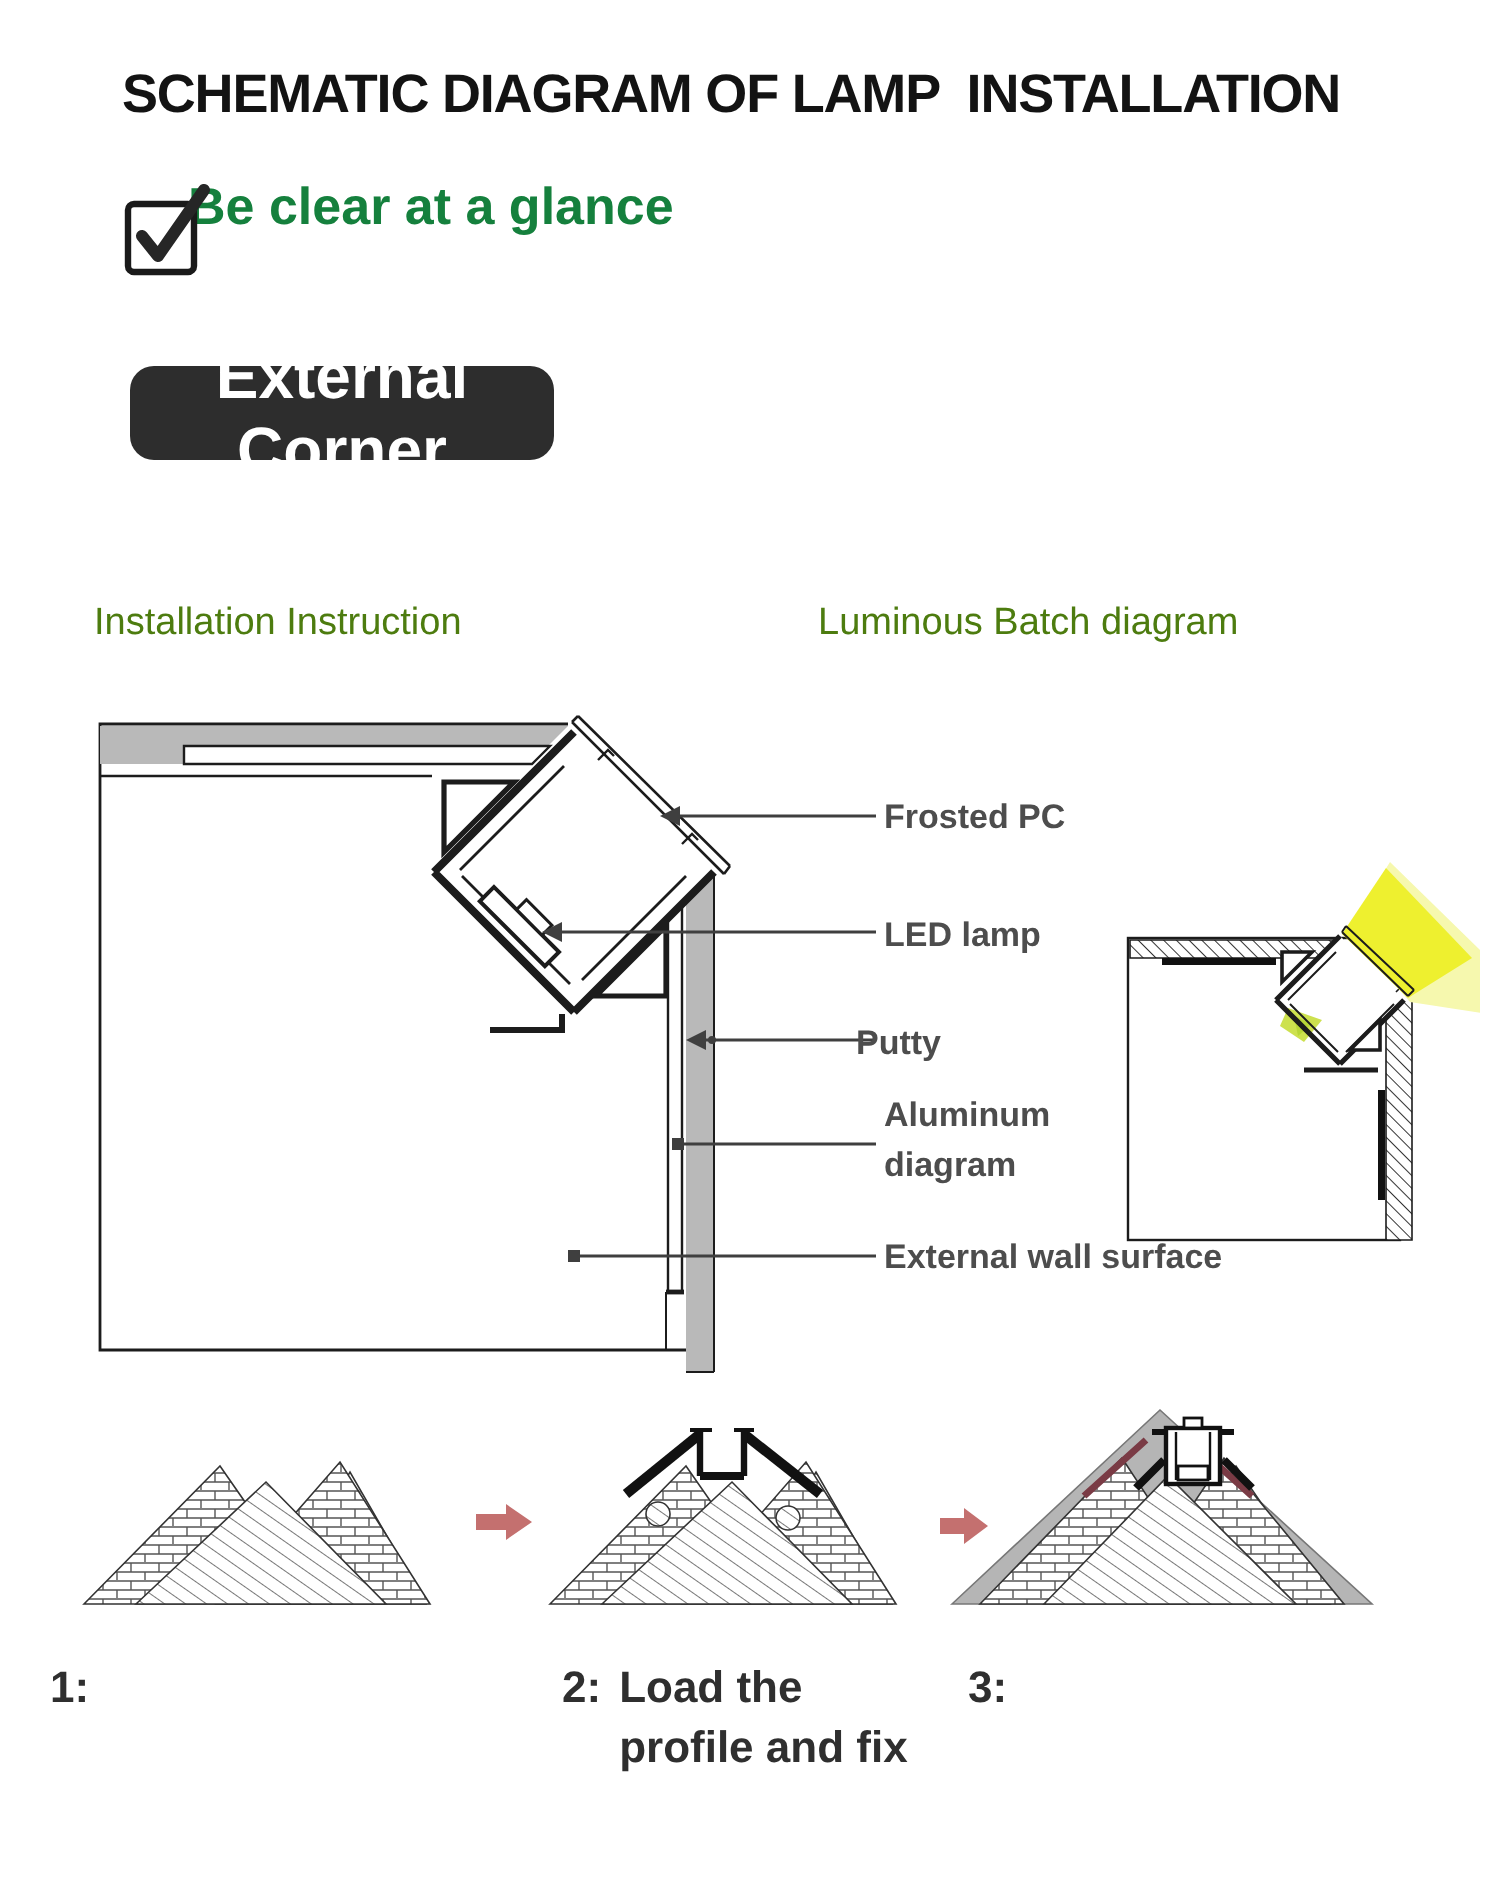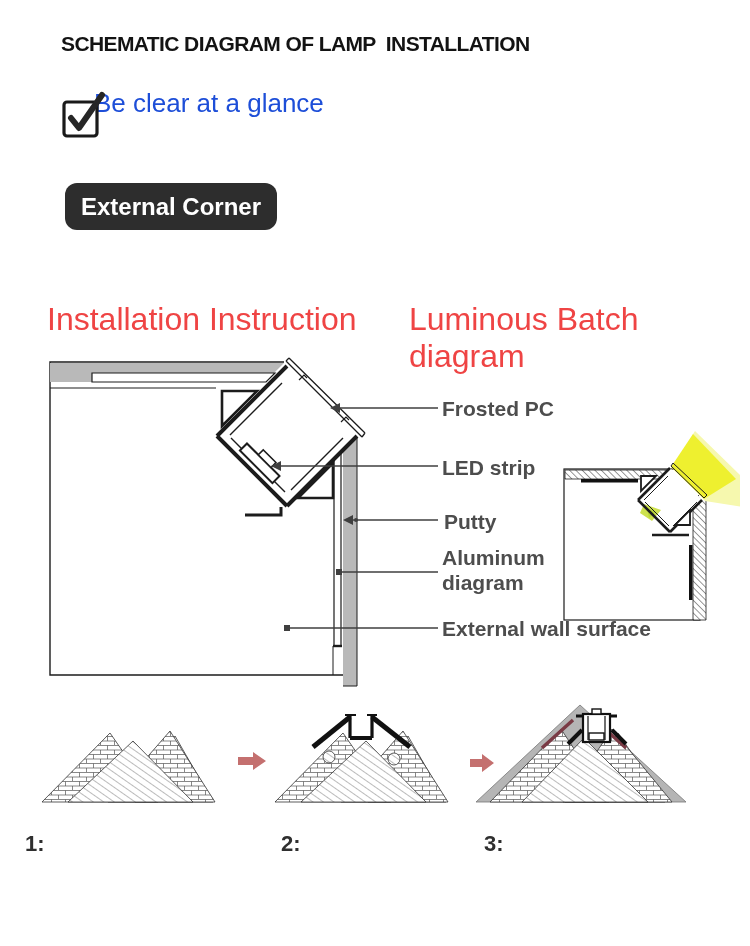--- a/index.html
+++ b/index.html
@@ -2,39 +2,39 @@
 <html><head>
 <meta charset="utf-8">
 <style>
   html,body{margin:0;padding:0;}
   body{
     width:750px;height:946px;position:relative;background:#ffffff;
     font-family:"Liberation Sans","DejaVu Sans",sans-serif;overflow:hidden;
   }
   .abs{position:absolute;}
   .page-title{
-    left:61px;top:32px;font-size:21px;font-weight:bold;color:#131313;
+    left:61px;top:32px;font-size:27px;font-weight:bold;color:#131313;
     letter-spacing:-0.6px;white-space:pre;
   }
   .tagline-row{left:60px;top:88px;display:flex;align-items:center;}
-  .tagline-text{margin-left:34px;font-size:26px;color:#1d4ed8;}
+  .tagline-text{margin-left:34px;font-size:26px;color:#15803d;font-weight:bold;}
   .variant-btn{
     left:65px;top:183px;width:212px;height:47px;background:#2d2d2d;
-    border-radius:12px;color:#ffffff;font-size:24px;font-weight:bold;
+    border-radius:12px;color:#ffffff;font-size:32px;font-weight:bold;
     display:flex;align-items:center;justify-content:center;border:none;cursor:pointer;
   }
-  .section-title{font-size:32px;color:#ef4444;}
+  .section-title{font-size:19px;color:#4d7c0f;}
   .sec-left{left:47px;top:301px;}
   .sec-right{left:409px;top:301px;}
   .diag-label{
-    font-size:21px;font-weight:bold;color:#4d4d4d;line-height:25px;
+    font-size:17px;font-weight:bold;color:#4d4d4d;line-height:25px;
   }
   .lbl-frosted{left:442px;top:396px;}
   .lbl-led{left:442px;top:455px;}
-  .lbl-putty{left:444px;top:509px;}
+  .lbl-putty{left:428px;top:509px;}
   .lbl-alu{left:442px;top:545px;width:120px;}
   .lbl-wall{left:442px;top:616px;white-space:nowrap;}
   .step-caption{display:flex;font-size:22px;font-weight:bold;color:#2f2f2f;line-height:30px;}
   .step-caption .num{margin-right:9px;}
   .cap-1{left:25px;top:829px;}
   .cap-2{left:281px;top:829px;}
   .cap-2 .txt{width:155px;}
   .cap-3{left:484px;top:829px;}
   .cap-3 .txt{width:190px;}
   svg{display:block;}
@@ -138,21 +138,21 @@
     <path d="M598,145 L630,113 M598,145 L630,177 M630,177 L662,145" fill="none" stroke="#1c1c1c" stroke-width="2.6"></path>
     <path d="M604,145 L628,121 M605,147 L629,171 M633,171 L657,147" fill="none" stroke="#1c1c1c" stroke-width="1"></path>
     <path d="M631,111 L664,143 M633,108 L667,140 M631,111 L633,108 M664,143 L667,140" fill="none" stroke="#1c1c1c" stroke-width="1"></path>
     <path d="M601,121 H616 L601,136 Z" fill="#ffffff" stroke="#1c1c1c" stroke-width="1.8"></path>
     <path d="M650,155 V170 H635 Z" fill="#ffffff" stroke="#1c1c1c" stroke-width="1.8"></path>
     <path d="M612,180 H649" stroke="#1c1c1c" stroke-width="2.5"></path>
   </g>
 </svg>
 
 <div class="abs diag-label lbl-frosted">Frosted PC</div>
-<div class="abs diag-label lbl-led">LED strip</div>
+<div class="abs diag-label lbl-led">LED lamp</div>
 <div class="abs diag-label lbl-putty">Putty</div>
 <div class="abs diag-label lbl-alu">Aluminum diagram</div>
 <div class="abs diag-label lbl-wall">External wall surface</div>
 
 <svg class="abs" style="left:20px;top:700px" width="710" height="118" viewBox="0 0 710 118">
   <defs>
     <pattern id="brickP" width="14" height="9" patternUnits="userSpaceOnUse">
       <rect width="14" height="9" fill="#ffffff"></rect>
       <path d="M0,0.5 H14 M0,5 H14 M3.5,0.5 V5 M10.5,5 V9" stroke="#555" stroke-width="0.7" fill="none"></path>
     </pattern>
@@ -205,16 +205,17 @@
       <path d="M556,16 H563 M590,16 H597" stroke="#111" stroke-width="3"></path>
     </g>
   </g>
 </svg>
 
 <div class="abs step-caption cap-1">
   <span class="num">1:</span>
 </div>
 <div class="abs step-caption cap-2">
   <span class="num">2:</span>
+  <div class="txt">Load the profile and fix</div>
 </div>
 <div class="abs step-caption cap-3">
   <span class="num">3:</span>
 </div>
 
 </body></html>

